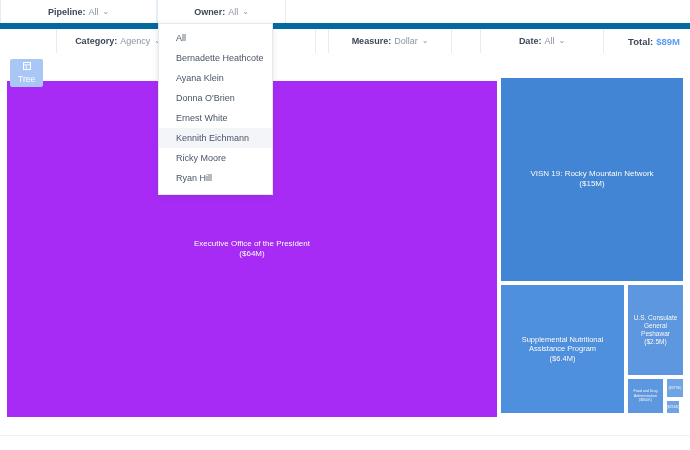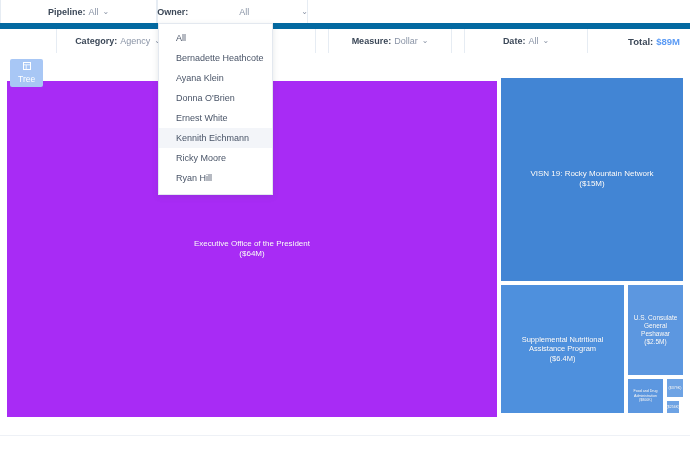--- a/index.html
+++ b/index.html
@@ -55,31 +55,31 @@
   }
   .caret {
     display: inline-block;
     margin-left: 4px;
     color: #8a94a6;
     font-size: 8px;
     line-height: 1;
   }
 
   .row1-pipeline { width: 157px; }
-  .row1-owner { width: 151px; gap: 48px; }
+  .row1-owner { width: 129px; }
   .row1-rest { flex: 1 1 auto; border: none; }
 
   .row2-left-pad { width: 16px; border: none; }
   .row2-category { width: 124px; margin-left: 40px; }
   .row2-gap1 { width: 12px; border: none; }
   .row2-hidden { width: 124px; }
   .row2-gap2 { width: 12px; border: none; }
   .row2-measure { width: 124px; }
   .row2-gap3 { width: 12px; border: none; }
-  .row2-date { width: 124px; }
+  .row2-date { width: 124px; margin-left: 16px; }
   .row2-total {
     flex: 1 1 auto;
     border: none;
     justify-content: flex-end;
     padding-right: 10px;
     font-size: 9.5px;
   }
   .total-label { font-weight: bold; color: #3c4858; }
   .total-value { color: #5b9bf5; margin-left: 3px; font-weight: bold; }
 

